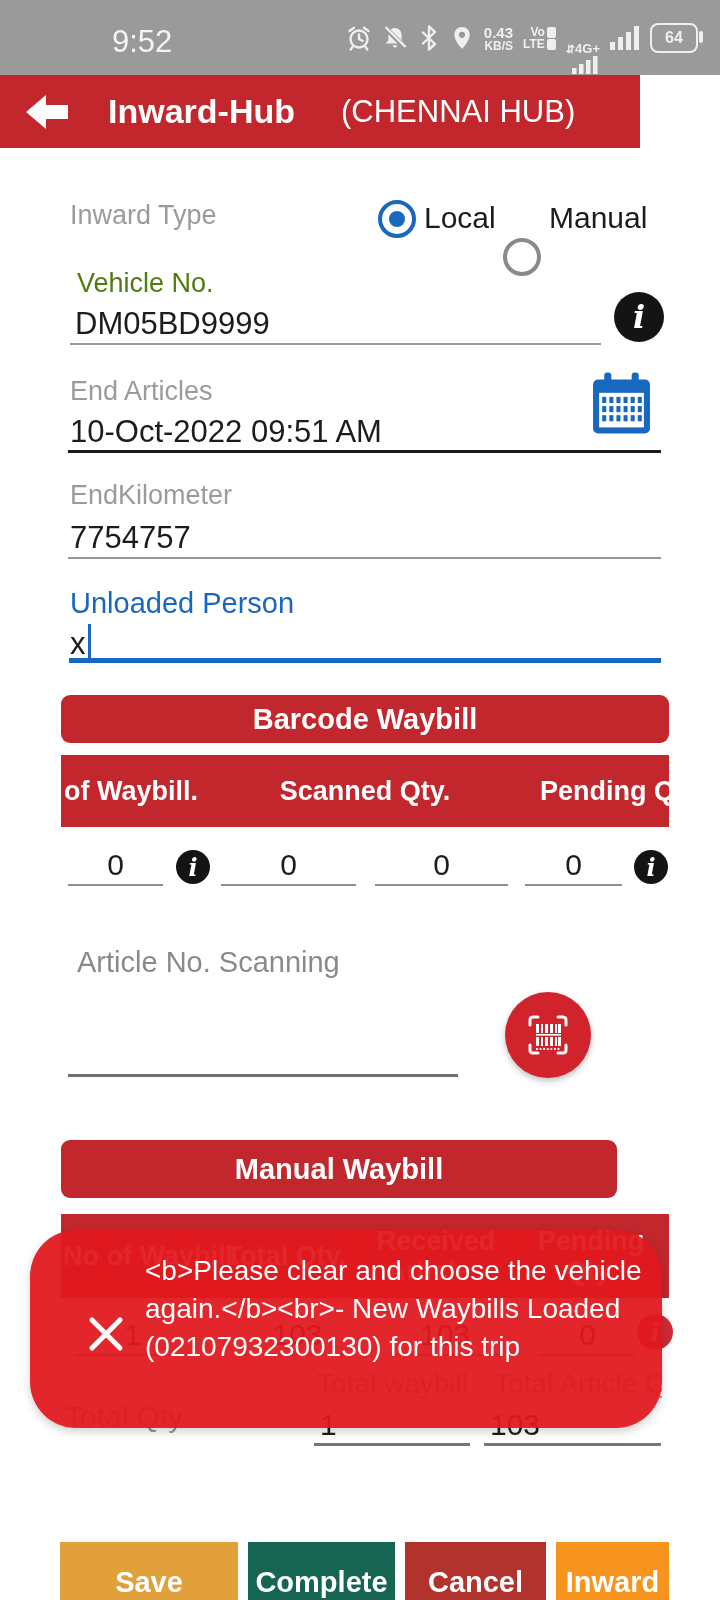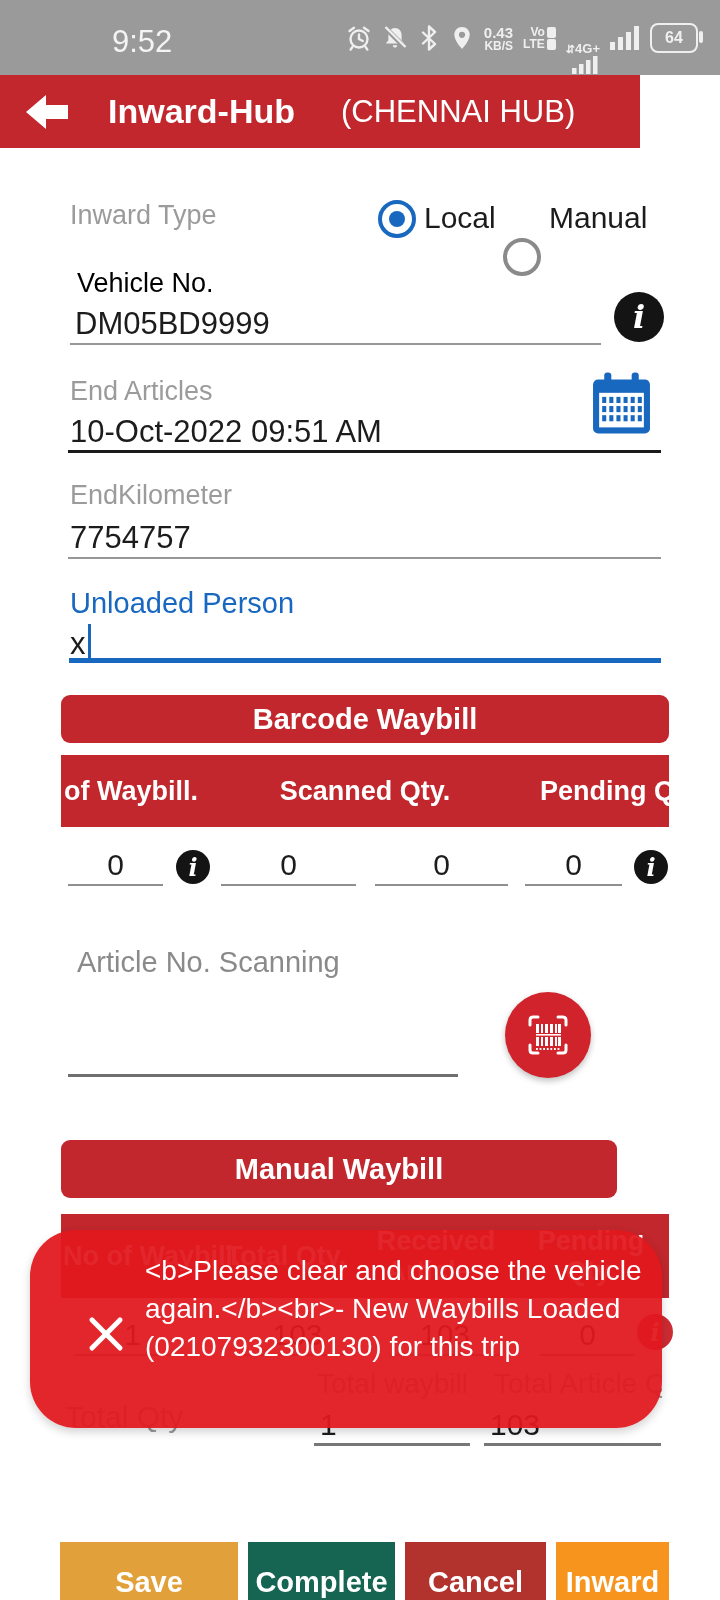--- a/index.html
+++ b/index.html
@@ -24,21 +24,21 @@
   .battery{position:relative;width:44px;height:26px;border:2px solid #EFEFEF;border-radius:8px;
     display:flex;align-items:center;justify-content:center;font-size:16px;font-weight:bold;color:#EFEFEF;}
   .battery:after{content:"";position:absolute;right:-7px;top:6px;width:4px;height:12px;background:#EFEFEF;border-radius:2px;}
   
   .appbar{left:0;top:75px;width:640px;height:73px;display:flex;align-items:center;color:#fff;}
   .back-btn{margin-left:26px;width:44px;height:36px;display:flex;align-items:center;}
   .appbar .title{margin-left:38px;font-size:34px;font-weight:bold;}
   .appbar .loc{margin-left:46px;font-size:31px;}
   
   .lab{font-size:27px;color:#9B9B9B;}
-  .lab-dark{font-size:27px;color:#000000;}
+  .lab-dark{font-size:27px;color:#4d7c0f;}
   .lab-blue{font-size:29px;color:#1868C0;}
   .val{font-size:31px;color:#1C1C1C;}
   .uline{height:0;border-bottom:2px solid #979797;}
   
   .radio{width:38px;height:38px;border-radius:50%;border:4px solid #8a8a8a;box-sizing:border-box;position:relative;background:#fff;}
   .radio.selected{border-color:#1868C0;}
   .radio .dot{display:none;position:absolute;left:7px;top:7px;width:16px;height:16px;border-radius:50%;background:#1868C0;}
   .radio.selected .dot{display:block;}
   .radio-lab{font-size:30px;color:#1C1C1C;}
   

